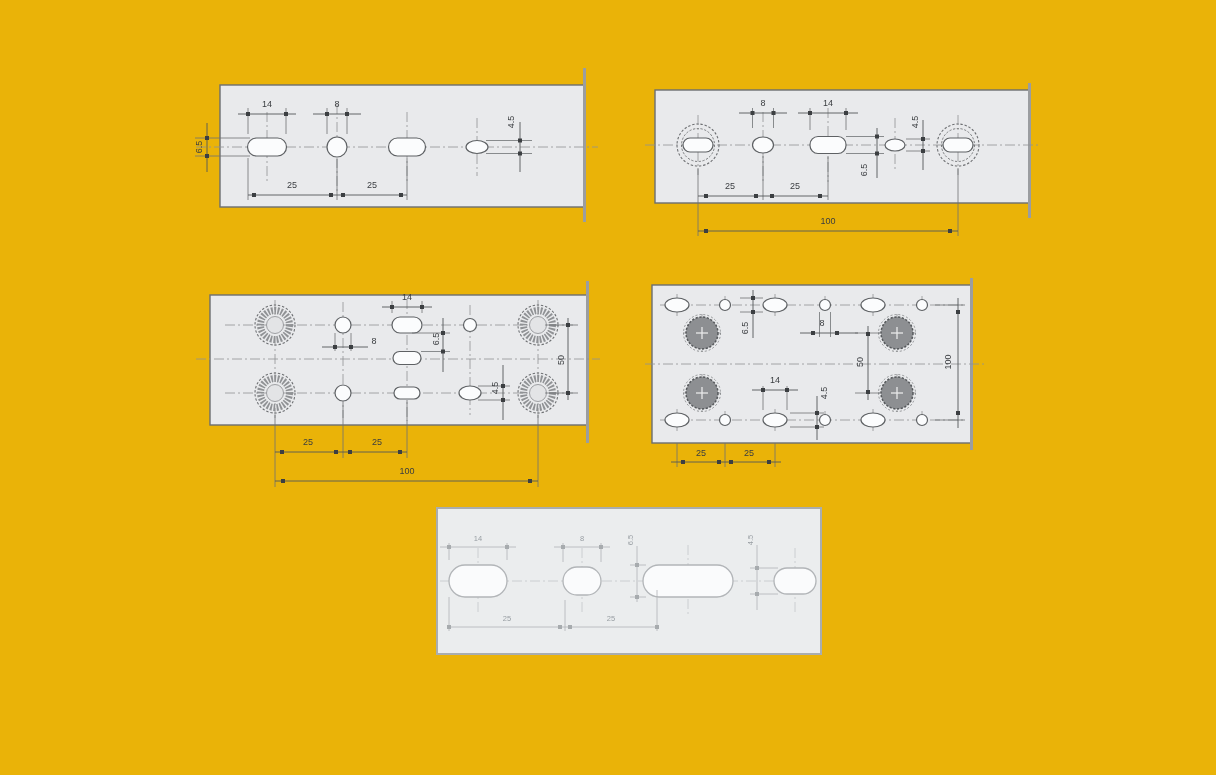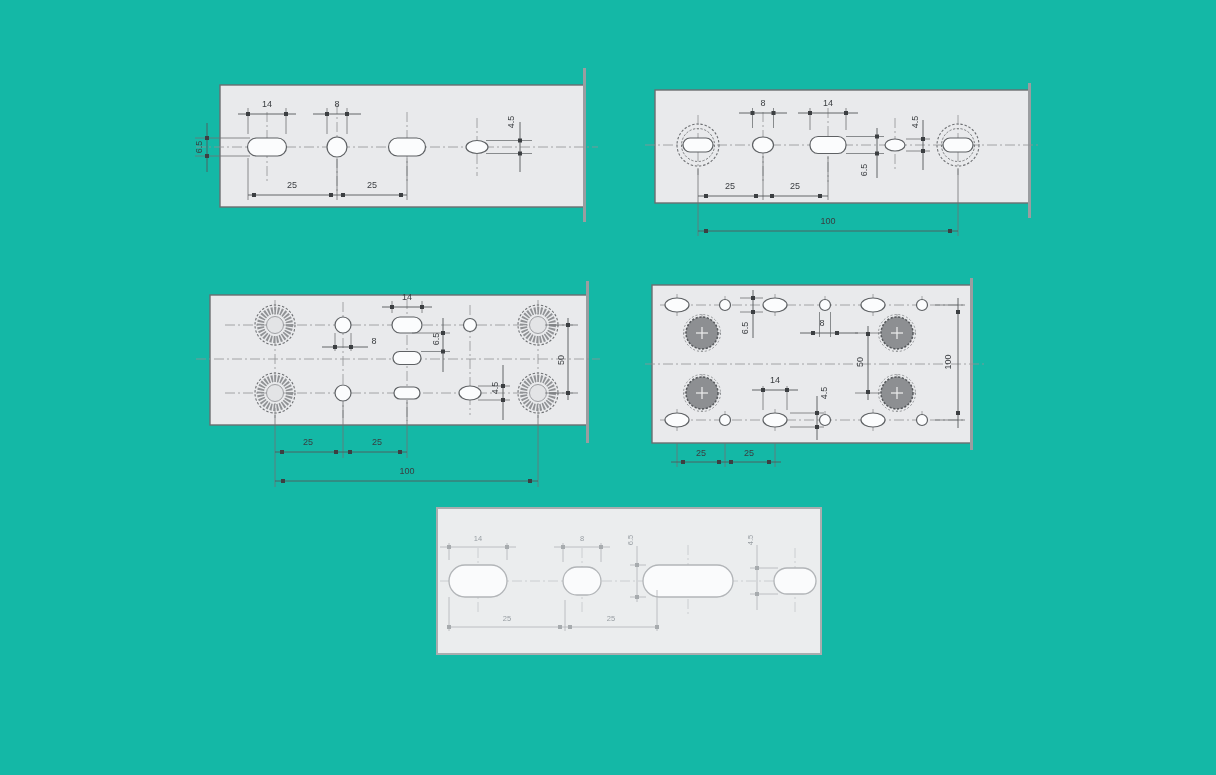--- a/index.html
+++ b/index.html
@@ -1,16 +1,16 @@
 <!DOCTYPE html>
 <html><head>
 <meta charset="utf-8">
 <style>
   html,body{margin:0;padding:0;background:#ffffff;}
-  .stage{position:relative;width:1216px;height:775px;background:#14b8a6;overflow:hidden;}
+  .stage{position:relative;width:1216px;height:775px;background:#eab308;overflow:hidden;}
   svg{position:absolute;left:0;top:0;}
   text{font-family:"Liberation Sans",sans-serif;}
 
   
   .plate{fill:#e9eaec;stroke:#6b6e71;stroke-width:1.4;}
   .break{stroke:#9b9da0;stroke-width:3;fill:none;}
 
   
   .cl{stroke:#8f9295;stroke-width:0.8;fill:none;stroke-dasharray:10 3 2 3;}
 

